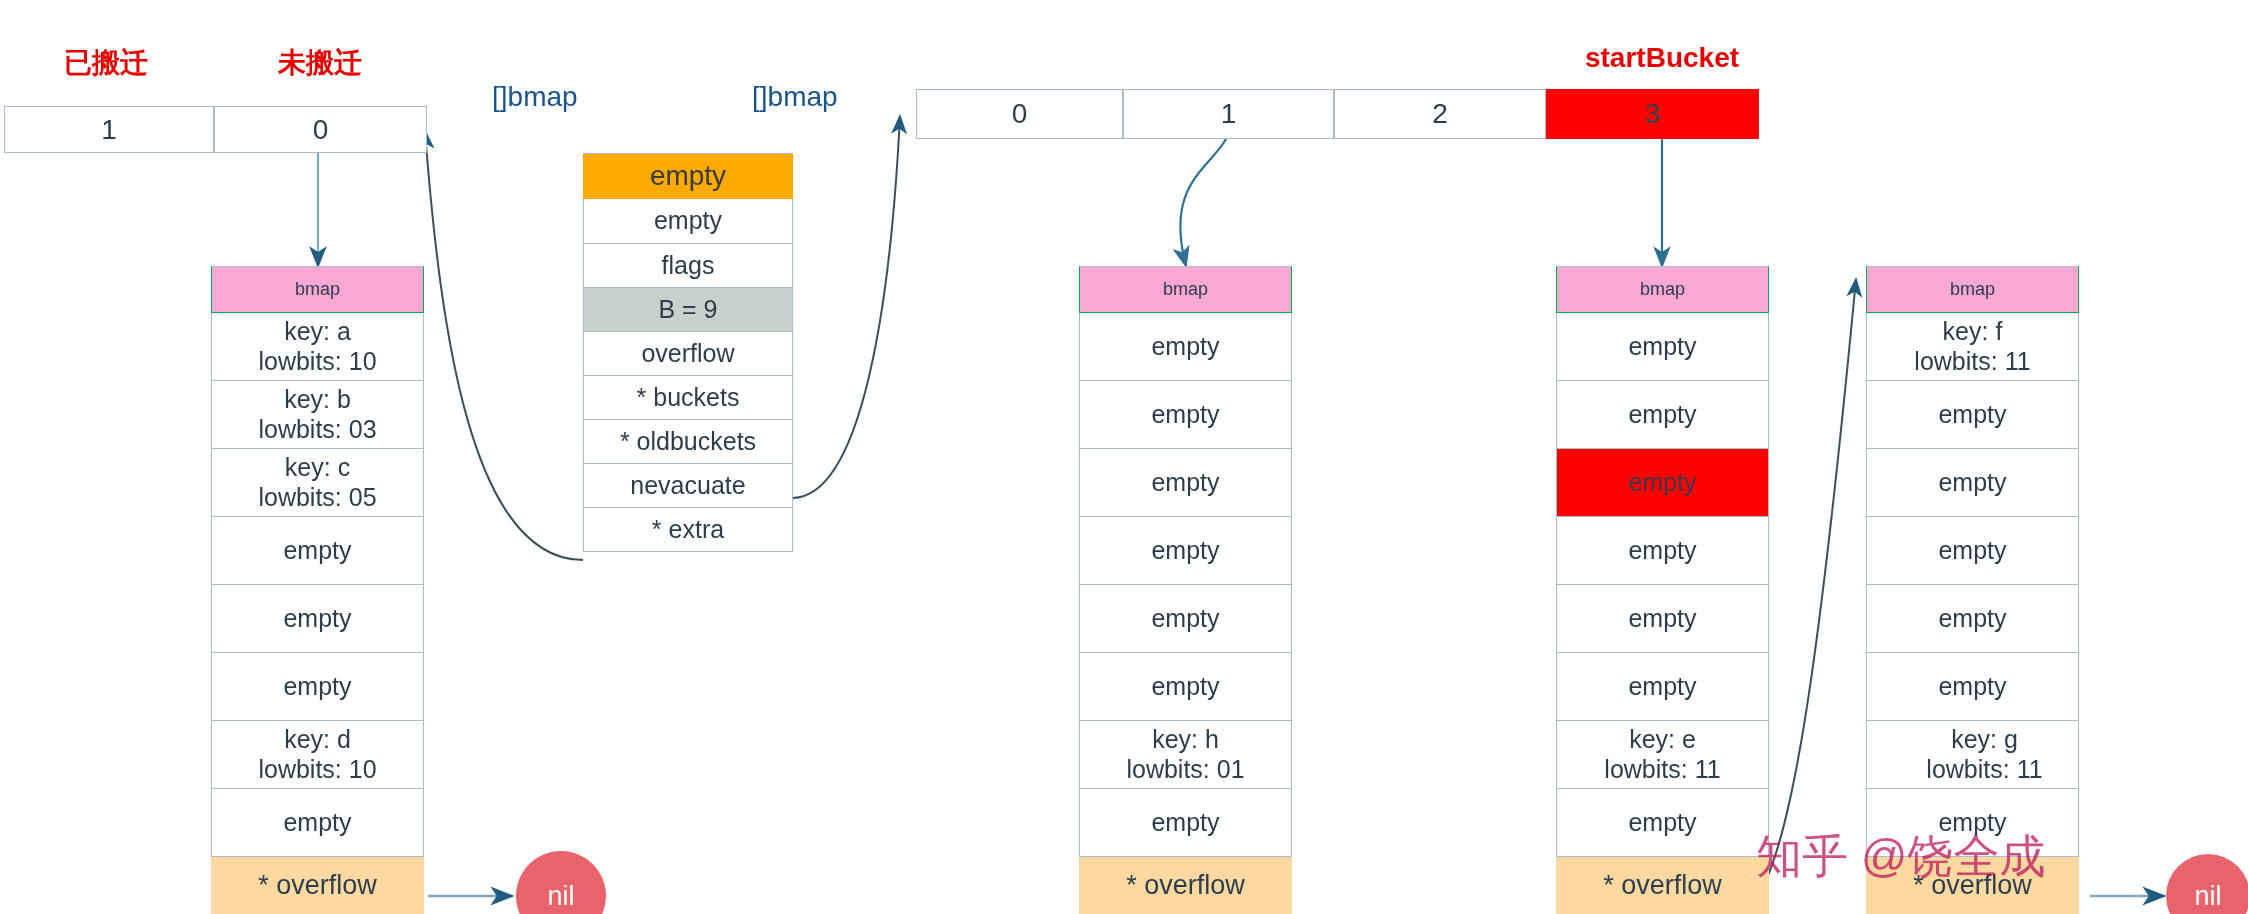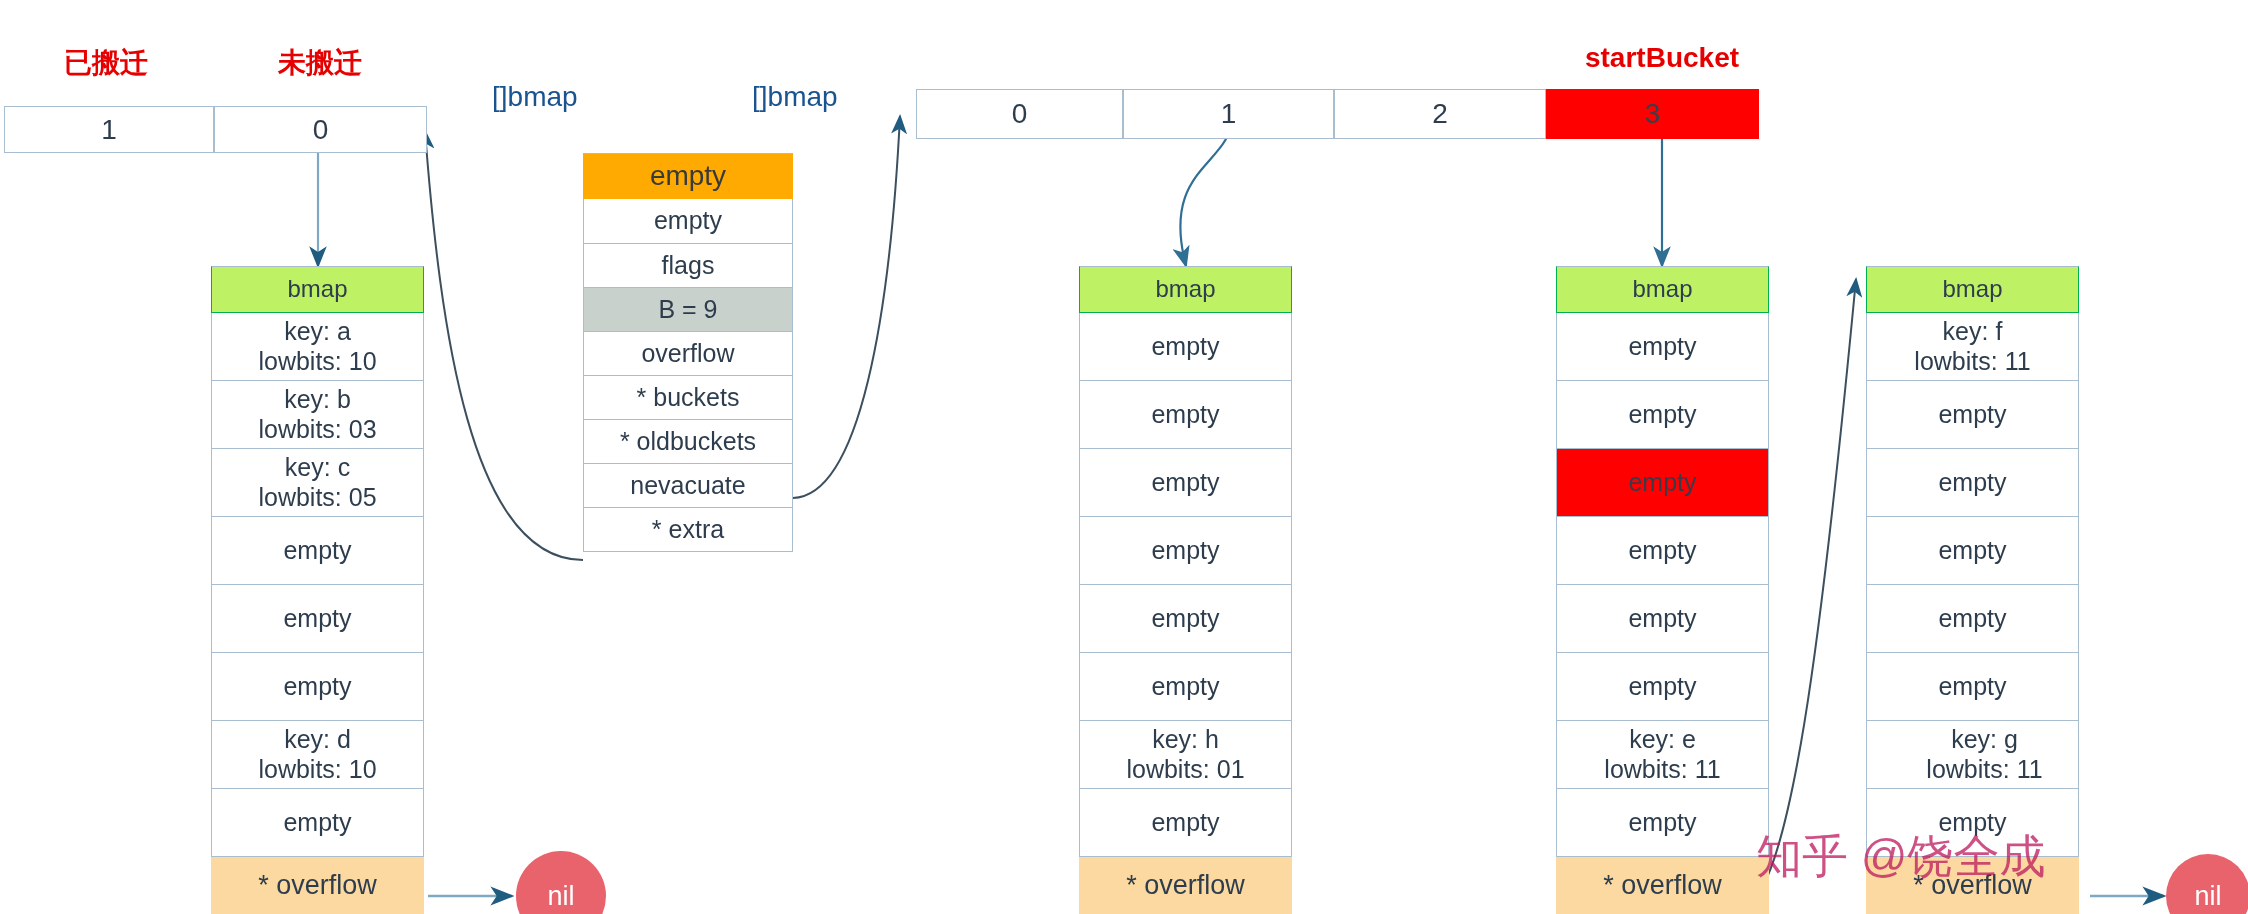--- a/index.html
+++ b/index.html
@@ -42,24 +42,24 @@
     align-items: center;
     justify-content: center;
     text-align: center;
     font-size: 25px;
     line-height: 1.18;
     white-space: pre-line;
   }
   .cell.first { border-top: 1px solid #a9bdd1; }
 
   .hdr-green {
-    background: #bef264;
+    background: #f9a8d4;
     color: #2e3d4d;
     border: 1px solid #00b050;
-    font-size: 24px;
+    font-size: 18px;
   }
   .hdr-orange {
     background: #ffaa00;
     color: #3a3a3a;
     border: 1px solid #ffaa00;
     font-size: 28px;
   }
   .cell.gray { background: #c8d1cb; }
   .cell.red  { background: #ff0000; color: #3a3a4a; }
   .cell.overflow {

